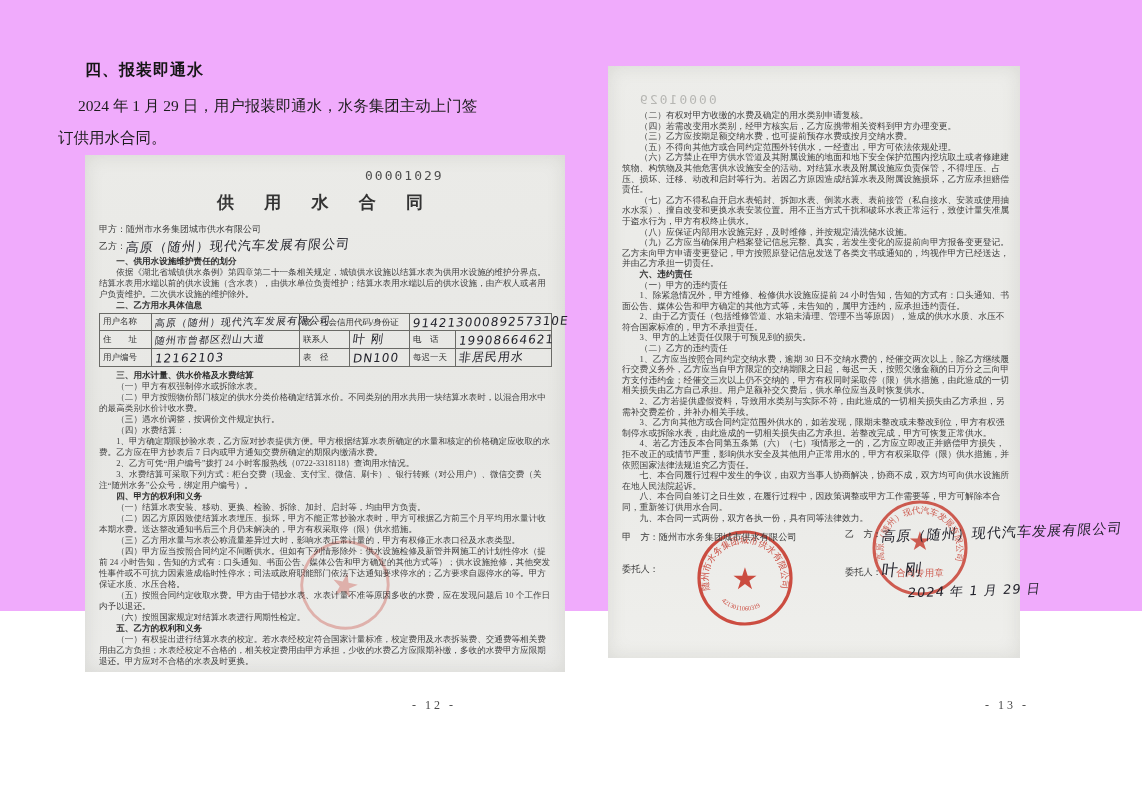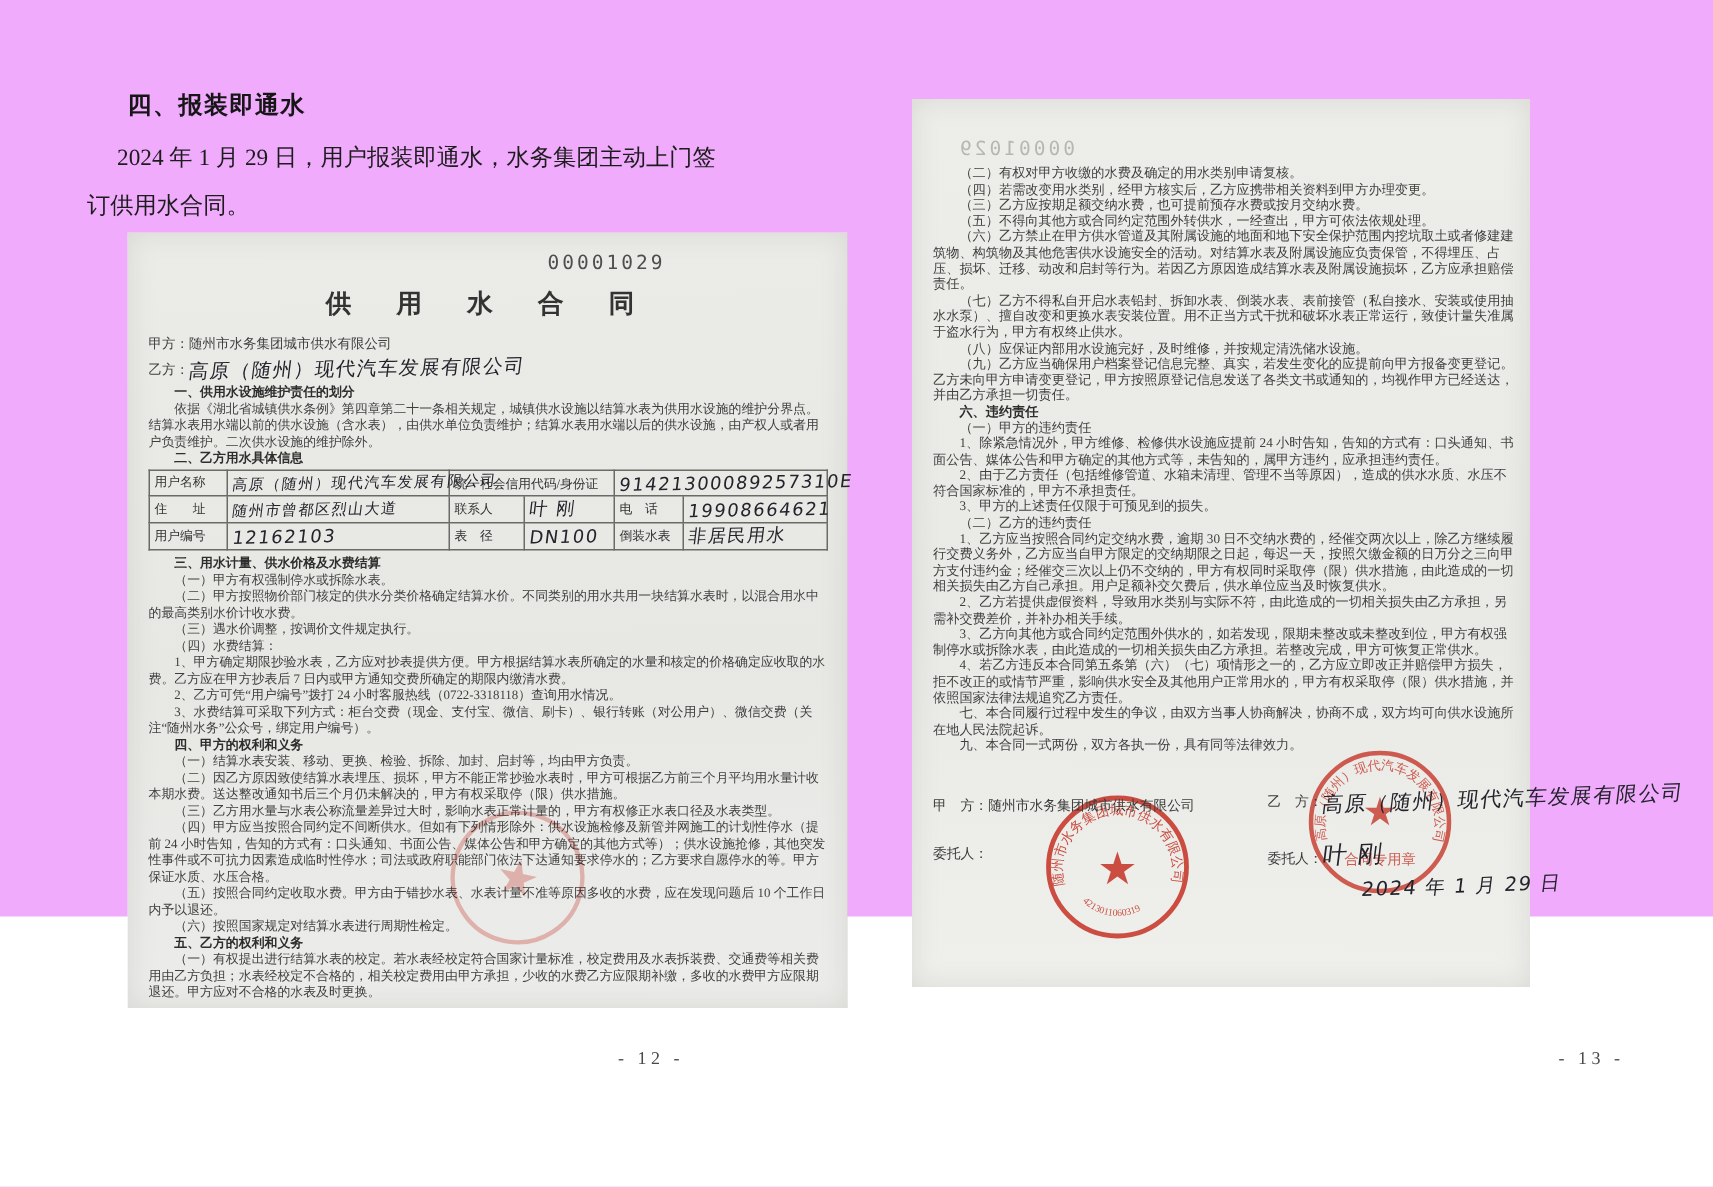--- a/index.html
+++ b/index.html
@@ -6,21 +6,21 @@
   body{width:1142px;height:791px;background:#ffffff;overflow:hidden;
        font-family:"Liberation Serif","DejaVu Serif",serif;}
   .canvas{position:relative;width:1142px;height:611px;background:#f0abfc;}
 
   
   .doc-heading{position:absolute;left:85px;top:60px;font-size:16px;font-weight:bold;color:#161616;letter-spacing:1px;}
   .doc-intro{position:absolute;left:58px;top:90px;width:440px;font-size:15.5px;line-height:32px;color:#1c1c1c;}
   .doc-intro .indent{padding-left:20px;}
   .page-no{position:absolute;font-size:12px;color:#4a4a4a;letter-spacing:3px;}
   .page-no.left{left:412px;top:698px;}
-  .page-no.right{left:1039px;top:698px;}
+  .page-no.right{left:985px;top:698px;}
 
   
   .scan{position:absolute;background:linear-gradient(178deg,#ebebe8 0%,#e7e7e4 55%,#ececea 100%);
         box-shadow:inset 0 0 18px rgba(120,120,110,0.18);color:#3d3d3d;}
   .scan-left{left:85px;top:155px;width:480px;height:517px;}
   .scan-right{left:608px;top:66px;width:412px;height:592px;background:linear-gradient(181deg,#ededea 0%,#e9e9e6 60%,#efefec 100%);}
 
   .serial{position:absolute;left:280px;top:13px;font-family:"DejaVu Sans Mono",monospace;
           font-size:13px;letter-spacing:2px;color:#4e4e4e;}
   .serial-mirror{position:absolute;left:30px;top:26px;font-family:"DejaVu Sans Mono",monospace;
@@ -116,21 +116,21 @@
           <td class="lab">联系人</td>
           <td class="hwc"><span class="hw hw-m">叶 刚</span></td>
           <td class="lab">电　话</td>
           <td class="hwc"><span class="hw hw-m">19908664621</span></td>
         </tr>
         <tr>
           <td class="lab">用户编号</td>
           <td class="hwc"><span class="hw hw-m">12162103</span></td>
           <td class="lab">表　径</td>
           <td class="hwc"><span class="hw hw-m">DN100</span></td>
-          <td class="lab">倒装水表</td>
+          <td class="lab">每迟一天</td>
           <td class="hwc"><span class="hw hw-m">非居民用水</span></td>
         </tr>
       </tbody>
         </table>
 
       <div>
           <p class="h">三、用水计量、供水价格及水费结算</p>
           <p class="p">（一）甲方有权强制停水或拆除水表。</p>
           <p class="p">（二）甲方按照物价部门核定的供水分类价格确定结算水价。不同类别的用水共用一块结算水表时，以混合用水中的最高类别水价计收水费。</p>
           <p class="p">（三）遇水价调整，按调价文件规定执行。</p>
@@ -175,20 +175,21 @@
           <p class="p">（一）甲方的违约责任</p>
           <p class="p">1、除紧急情况外，甲方维修、检修供水设施应提前 24 小时告知，告知的方式有：口头通知、书面公告、媒体公告和甲方确定的其他方式等，未告知的，属甲方违约，应承担违约责任。</p>
           <p class="p">2、由于乙方责任（包括维修管道、水箱未清理、管理不当等原因），造成的供水水质、水压不符合国家标准的，甲方不承担责任。</p>
           <p class="p">3、甲方的上述责任仅限于可预见到的损失。</p>
           <p class="p">（二）乙方的违约责任</p>
           <p class="p">1、乙方应当按照合同约定交纳水费，逾期 30 日不交纳水费的，经催交两次以上，除乙方继续履行交费义务外，乙方应当自甲方限定的交纳期限之日起，每迟一天，按照欠缴金额的日万分之三向甲方支付违约金；经催交三次以上仍不交纳的，甲方有权同时采取停（限）供水措施，由此造成的一切相关损失由乙方自己承担。用户足额补交欠费后，供水单位应当及时恢复供水。</p>
           <p class="p">2、乙方若提供虚假资料，导致用水类别与实际不符，由此造成的一切相关损失由乙方承担，另需补交费差价，并补办相关手续。</p>
           <p class="p">3、乙方向其他方或合同约定范围外供水的，如若发现，限期未整改或未整改到位，甲方有权强制停水或拆除水表，由此造成的一切相关损失由乙方承担。若整改完成，甲方可恢复正常供水。</p>
           <p class="p">4、若乙方违反本合同第五条第（六）（七）项情形之一的，乙方应立即改正并赔偿甲方损失，拒不改正的或情节严重，影响供水安全及其他用户正常用水的，甲方有权采取停（限）供水措施，并依照国家法律法规追究乙方责任。</p>
           <p class="p">七、本合同履行过程中发生的争议，由双方当事人协商解决，协商不成，双方均可向供水设施所在地人民法院起诉。</p>
+          <p class="p">八、本合同自签订之日生效，在履行过程中，因政策调整或甲方工作需要等，甲方可解除本合同，重新签订供用水合同。</p>
           <p class="p">九、本合同一式两份，双方各执一份，具有同等法律效力。</p>
         </div>
     </div>
 
     <div class="sigrow" style="left:14px;top:465px;">甲　方：随州市水务集团城市供水有限公司</div>
     <div class="sigrow" style="left:237px;top:458px;">
       <span>乙　方：</span><span class="hw-big" style="font-size:14px;">高原（随州）现代汽车发展有限公司</span>
     </div>
     <div class="sigrow" style="left:14px;top:497px;">委托人：</div>
     <div class="sigrow" style="left:237px;top:494px;">

